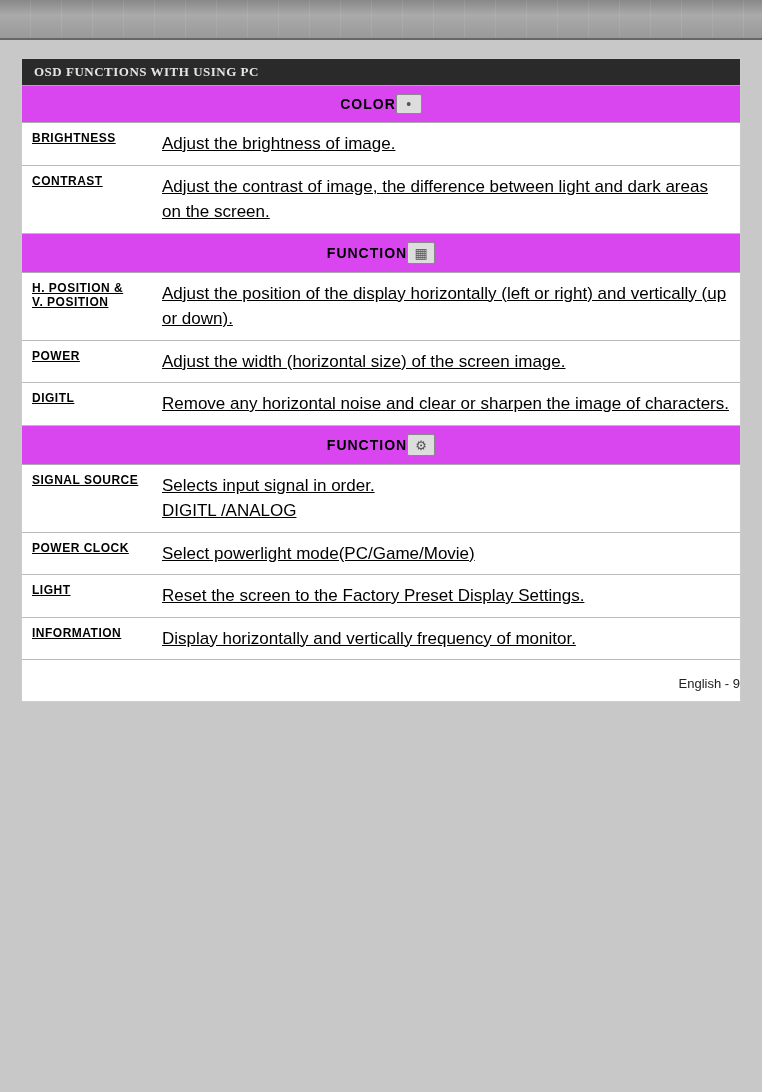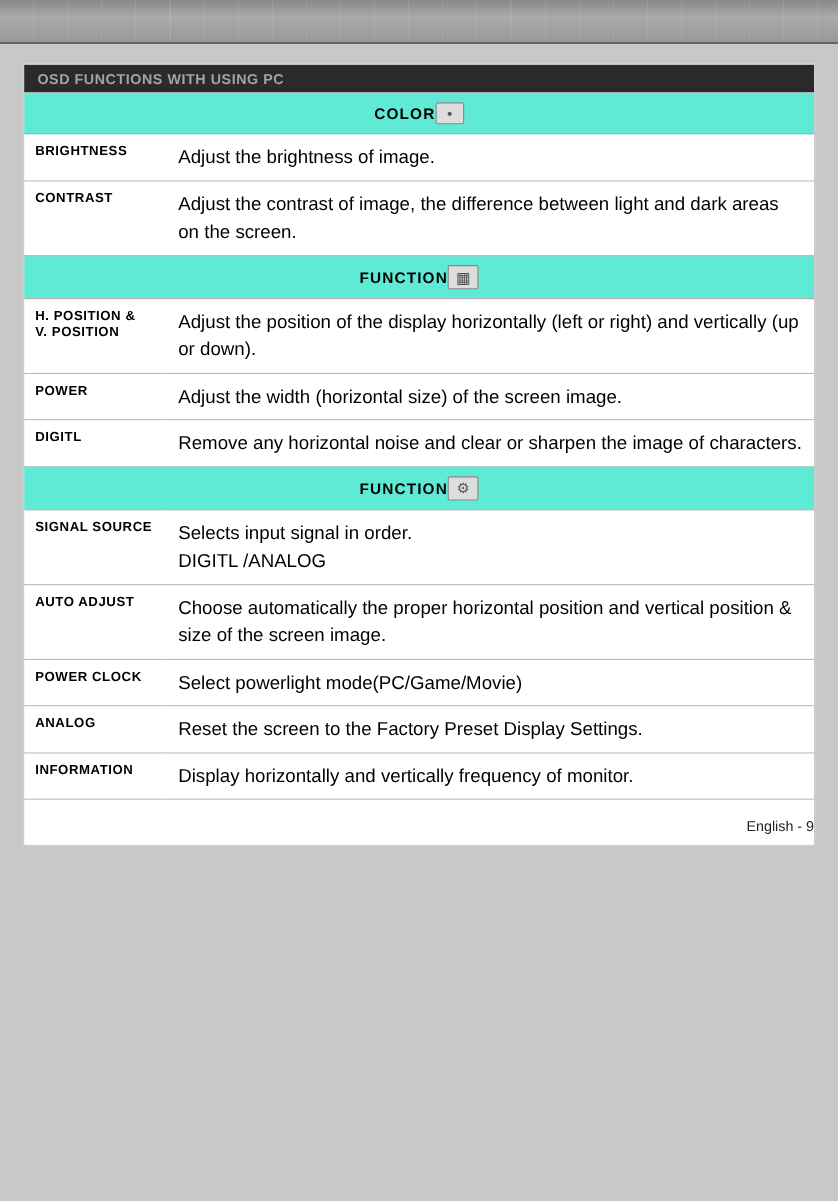--- a/index.html
+++ b/index.html
@@ -31,53 +31,55 @@
     .page-content {
       background: #ffffff;
       width: 720px;
       margin: 18px auto;
       padding: 0;
       border: 1px solid #ccc;
     }
 
     .osd-title {
       background: #2a2a2a;
-      color: #a3a3a3;
+      color: #e5e5e5;
       font-weight: bold;
       font-size: 13px;
       padding: 5px 12px;
       letter-spacing: 0.5px;
+      font-family: Liberation Serif, serif;
     }
 
     .main-table {
       width: 100%;
       border-collapse: collapse;
       font-size: 13px;
     }
 
     .category-row td {
-      background: #5eead4;
+      background: #d946ef;
       text-align: center;
       padding: 8px 4px;
       border-top: 1px solid #aaa;
       border-bottom: 1px solid #aaa;
     }
 
     .category-label {
       font-weight: bold;
       font-size: 14px;
       letter-spacing: 1px;
       display: inline-block;
       vertical-align: middle;
     }
 
     .item-row td {
       border-bottom: 1px solid #bbb;
       padding: 8px 10px;
       vertical-align: top;
+      text-decoration: underline;
     }
 
     .item-row .term-cell {
       width: 130px;
       font-weight: bold;
       font-size: 12px;
       letter-spacing: 0.5px;
       padding-right: 8px;
       white-space: nowrap;
     }
@@ -195,29 +197,25 @@
           <td class="desc-cell">Remove any horizontal noise and clear or sharpen the image of characters.</td>
         </tr>
         <tr class="category-row">
           <td colspan="2"><span class="category-label">FUNCTION</span><span class="icon-function"></span></td>
         </tr>
         <tr class="item-row">
           <td class="term-cell">SIGNAL SOURCE</td>
           <td class="desc-cell">Selects input signal in order.<br>DIGITL /ANALOG</td>
         </tr>
         <tr class="item-row">
-          <td class="term-cell">AUTO ADJUST</td>
-          <td class="desc-cell">Choose automatically the proper horizontal position and vertical position &amp; size of the screen image.</td>
-        </tr>
-        <tr class="item-row">
           <td class="term-cell">POWER CLOCK</td>
           <td class="desc-cell">Select  powerlight mode(PC/Game/Movie)</td>
         </tr>
         <tr class="item-row">
-          <td class="term-cell">ANALOG</td>
+          <td class="term-cell">LIGHT</td>
           <td class="desc-cell">Reset the screen to the Factory Preset Display Settings.</td>
         </tr>
         <tr class="item-row">
           <td class="term-cell">INFORMATION</td>
           <td class="desc-cell">Display horizontally and vertically frequency of monitor.</td>
         </tr>
       </tbody>
   </table>
 
   <div class="footer-text">English - 9</div>

